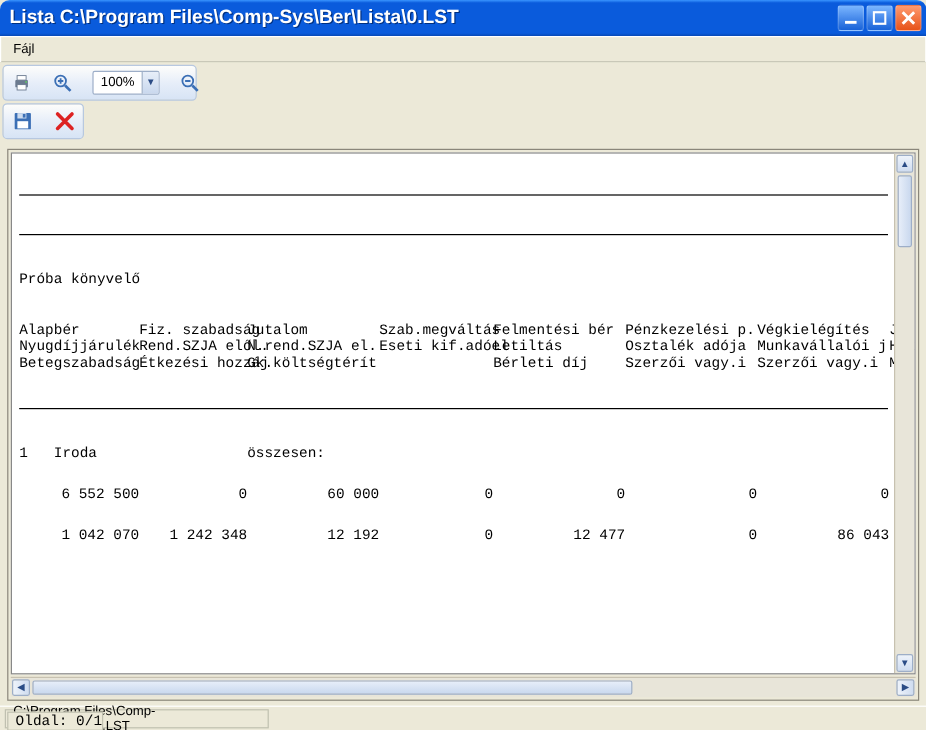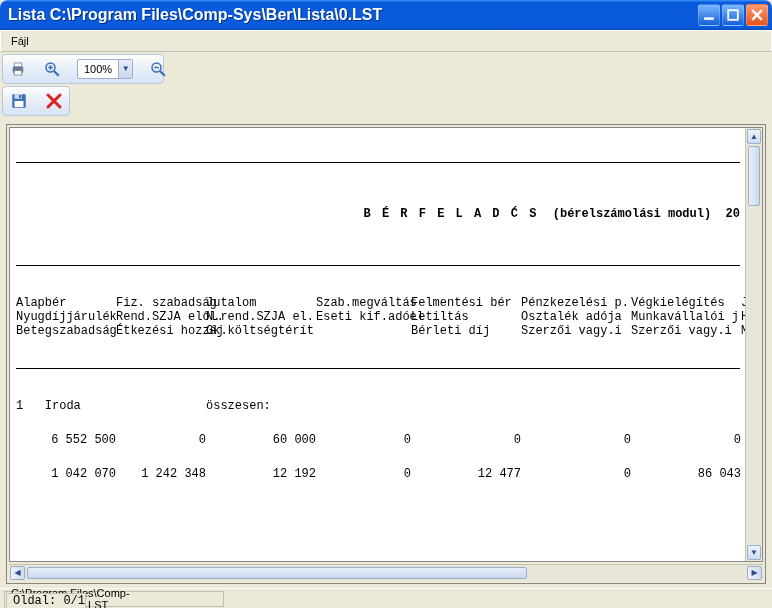--- a/index.html
+++ b/index.html
@@ -154,24 +154,22 @@
         </svg>
       </div>
     </div>
   </div>
 </div>
 
 <div class="viewport-wrap">
   <div class="viewport">
     <div class="page">
       <div class="hr"></div>
-      <div style="text-align:right;">
-        <span class="hdr-title">B É R F E L A D Ć S</span>&nbsp;&nbsp;<b>(bérelszámolási modul)</b>&nbsp;&nbsp;<b>20</b>
-      </div>
       <div class="hr"></div>
+      <div>Próba könyvelő</div>
       <div id="hdr-rows"><div class="row"><span class="l">Alapbér</span><span class="l">Fiz. szabadság</span><span class="l">Jutalom</span><span class="l">Szab.megváltás</span><span class="l">Felmentési bér</span><span class="l">Pénzkezelési p.</span><span class="l">Végkielégítés</span><span class="l">Jutalék</span></div><div class="row"><span class="l">Nyugdíjjárulék</span><span class="l">Rend.SZJA elől.</span><span class="l">N.rend.SZJA el.</span><span class="l">Eseti kif.adóel</span><span class="l">Letiltás</span><span class="l">Osztalék adója</span><span class="l">Munkavállalói j</span><span class="l">Hóközi kifizet.</span></div><div class="row"><span class="l">Betegszabadság</span><span class="l">Étkezési hozzáj</span><span class="l">Gk.költségtérít</span><span class="l"></span><span class="l">Bérleti díj</span><span class="l">Szerzői vagy.i</span><span class="l">Szerzői vagy.i</span><span class="l">Munkába járás</span></div></div>
       <div class="hr"></div>
       <div id="sections"><div class="row"><span class="l">1   Iroda</span><span class="l"></span><span class="l">összesen:</span></div><div class="row"><span class="r">6 552 500</span><span class="r">0</span><span class="r">60 000</span><span class="r">0</span><span class="r">0</span><span class="r">0</span><span class="r">0</span><span class="r">0</span></div><div class="row"><span class="r">1 042 070</span><span class="r">1 242 348</span><span class="r">12 192</span><span class="r">0</span><span class="r">12 477</span><span class="r">0</span><span class="r">86 043</span><span class="r">0</span></div></div>
     </div>
     <div class="vscroll">
       <div class="vbtn" style="top:1px;">
           <span class="arrow">▲</span>
         </div>
       <div class="vthumb" style="top:18px;"></div>
       <div class="vbtn" style="bottom:1px;">

